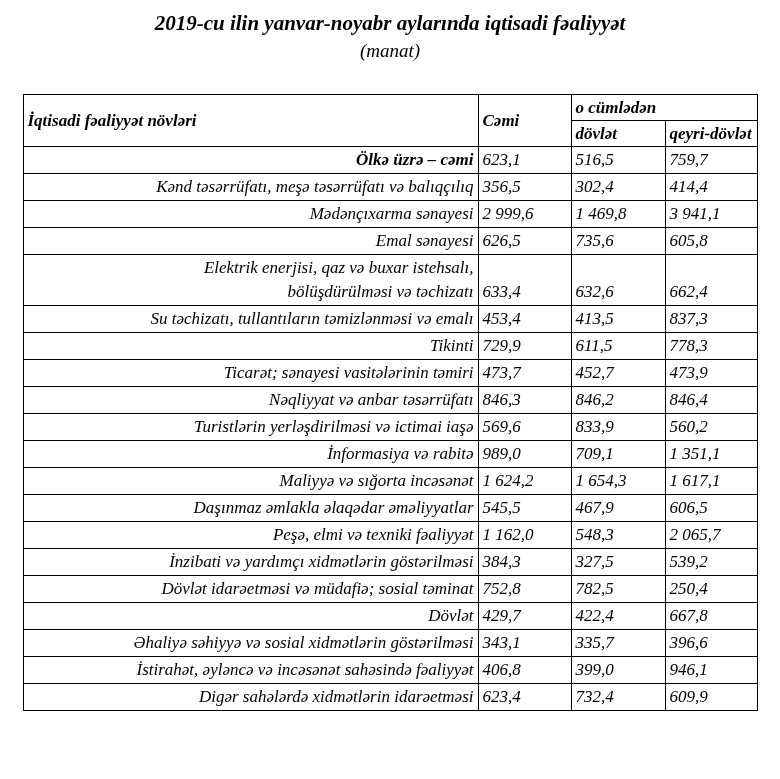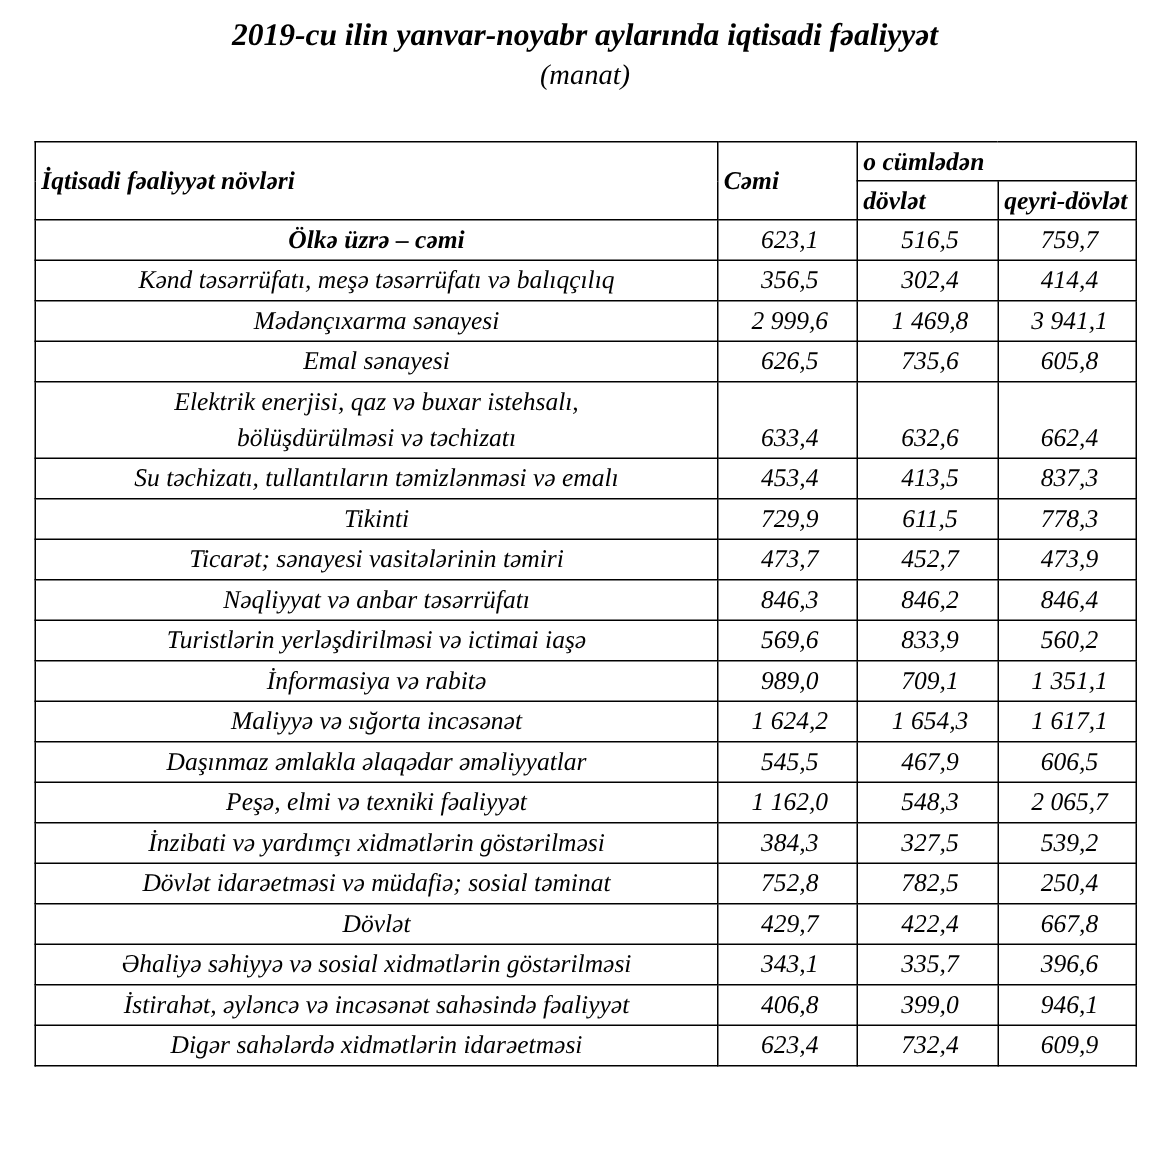--- a/index.html
+++ b/index.html
@@ -46,27 +46,27 @@
     vertical-align: middle;
     padding: 2px 4px;
     line-height: 21px;
   }
   .wage-table th.including { height: 26px; }
   .wage-table td {
     line-height: 24px;
     padding: 1px 4px;
   }
   .wage-table td.name {
-    text-align: center;
+    text-align: right;
     padding-left: 5px;
     vertical-align: middle;
     white-space: pre-line;
   }
   .wage-table td.num {
-    text-align: center;
+    text-align: left;
     padding-right: 0;
     vertical-align: bottom;
   }
   .wage-table tr.bold td.name { font-weight: bold; }
 </style>
 </head>
 <body>
 
 <div class="page">
   <div class="title">

